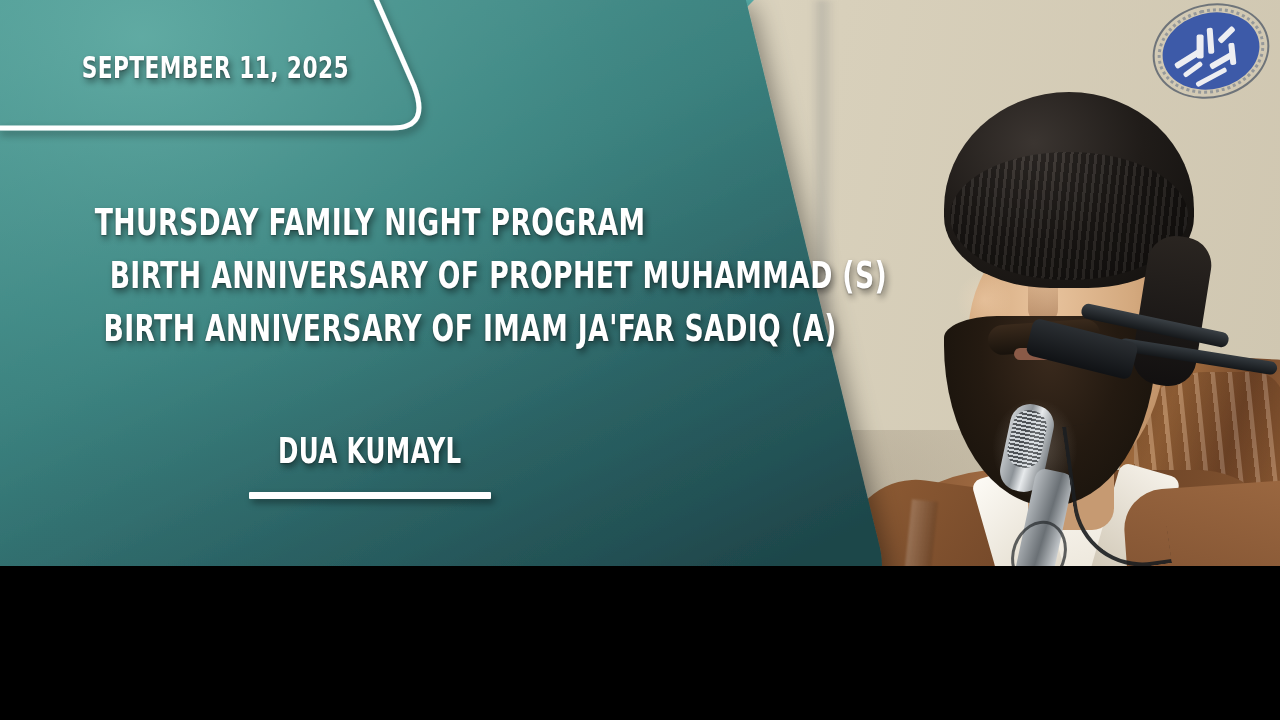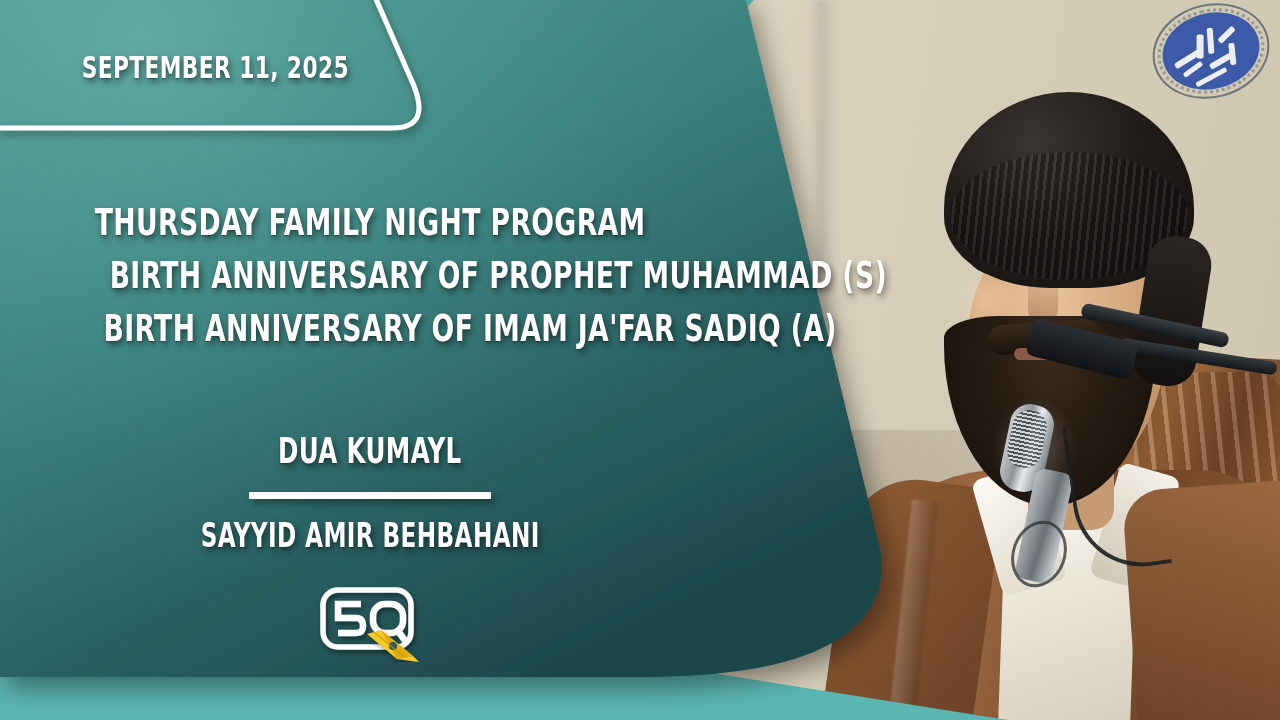--- a/index.html
+++ b/index.html
@@ -1,18 +1,18 @@
 <!DOCTYPE html>
 <html><head>
 <meta charset="utf-8">
 <style>
   html,body{margin:0;padding:0;background:#000;}
   *{box-sizing:border-box;}
   #stage{
-    position:relative;width:1280px;height:720px;overflow:hidden;
+    position:relative;width:1280px;height:566px;overflow:hidden;
     font-family:"Liberation Sans",sans-serif;
     background:#cfc6b0;
   }
 
   
   #photo{position:absolute;inset:0;overflow:hidden;}
   .ph{position:absolute;}
 
   .wall{left:0;top:0;width:1280px;height:720px;
     background:
@@ -315,23 +315,20 @@
       <div class="tline shadowtext">
         <span class="cond" style="display:inline-block">BIRTH ANNIVERSARY OF IMAM JA'FAR SADIQ (A)</span>
       </div>
     </div>
 
     <div id="subjectBlock">
       <div id="subject" class="shadowtext">
         <span class="cond" style="display:inline-block">DUA KUMAYL</span>
       </div>
       <div id="rule"></div>
-      <div id="speaker" class="shadowtext">
-        <span class="cond" style="display:inline-block">SAYYID AMIR BEHBAHANI</span>
-      </div>
     </div>
 
     <div id="logo">
       <svg viewBox="0 0 106 76" width="106" height="76">
         <defs>
           <filter id="lgs" x="-30%" y="-30%" width="170%" height="170%">
             <feDropShadow dx="2" dy="3" stdDeviation="2.4" flood-color="#000" flood-opacity="0.42"></feDropShadow>
           </filter>
         </defs>
         <g filter="url(#lgs)">

